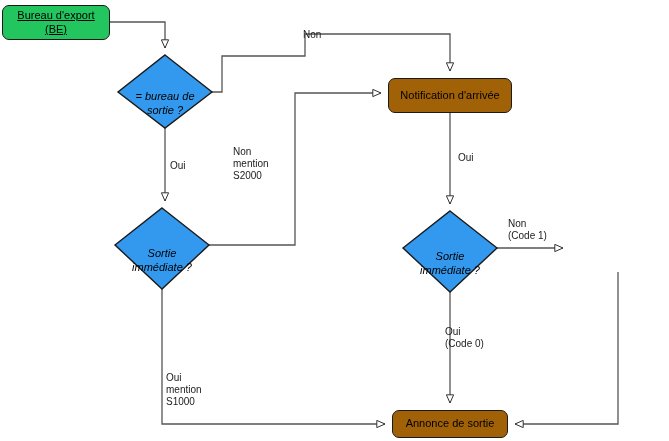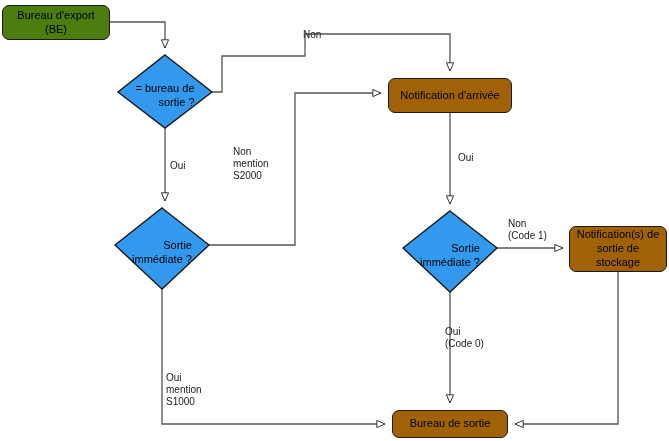--- a/index.html
+++ b/index.html
@@ -38,43 +38,45 @@
   }
   .box {
     border: 1.4px solid #1a1a1a;
     border-radius: 7px;
     padding: 2px 6px;
   }
   .box.purple {
     background: #b municipality;
   }
   .purple {
-    background: #4d7c0f;
+    background: #22c55e;
+    text-decoration: underline;
   }
   .green {
     background: #a16207;
   }
   .diamond-wrap {
     position: absolute;
     z-index: 3;
   }
   .diamond-label {
     position: absolute;
     left: 0;
-    top: 4px;
+    top: 12px;
     width: 100%;
     height: 100%;
     display: flex;
     align-items: center;
     justify-content: center;
-    text-align: right;
+    text-align: center;
     font-size: 11px;
     color: #000000;
     line-height: 1.25;
     pointer-events: none;
+    font-style: italic;
   }
   .edge-label {
     position: absolute;
     font-size: 10px;
     color: #1a1a1a;
     line-height: 1.22;
     text-align: left;
     white-space: pre;
     z-index: 4;
   }
@@ -132,26 +134,23 @@
   </div>
 
   <div class="diamond-wrap" style="left:403px; top:211px; width:94px; height:81px;">
     <div class="diamond-label">Sortie<br>immédiate ?</div>
   </div>
 
   <div class="node box green" style="left:388px; top:78px; width:124px; height:35px;">
     <span>Notification d'arrivée</span>
   </div>
 
-  <div class="node box green" style="left:569px; top:226px; width:98px; height:46px;">
-    <span>Notification(s) de<br>sortie de stockage</span>
-  </div>
 
   <div class="node box green" style="left:392px; top:410px; width:116px; height:28px;">
-    <span>Bureau de sortie</span>
+    <span>Annonce de sortie</span>
   </div>
 
   <div class="edge-label" style="left:303px; top:29px; width:34px;">Non</div>
 
   <div class="edge-label" style="left:170px; top:160px; width:26px; text-align:left;">Oui</div>
 
   <div class="edge-label" style="left:233px; top:146px; width:56px;">Non<br>mention<br>S2000</div>
 
   <div class="edge-label" style="left:458px; top:152px; width:26px; text-align:left;">Oui</div>
 

